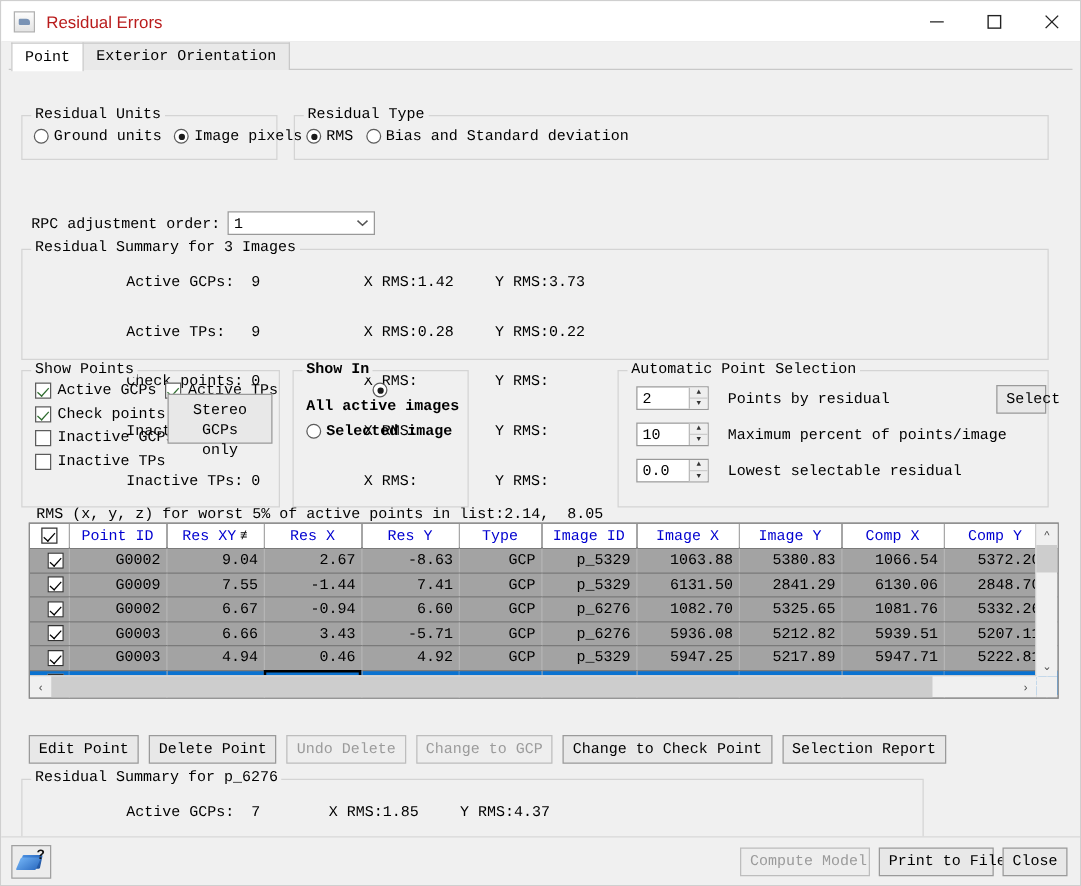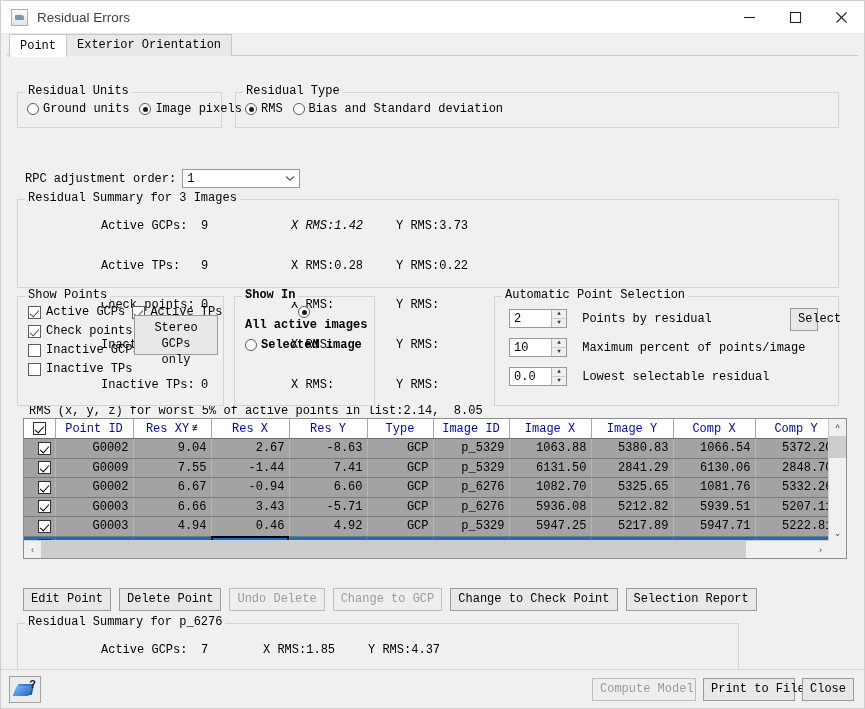--- a/index.html
+++ b/index.html
@@ -49,21 +49,21 @@
     position: absolute;
     left: 3px; top: 5px;
     width: 9px; height: 5px;
     background: #7a93b5;
     border-radius: 1px 3px 1px 1px;
   }
   .title-text {
     margin-left: 9px;
     font-family: "Liberation Sans", sans-serif;
     font-size: 13.5px;
-    color: #404040;
+    color: #b91c1c;
   }
   .win-controls {
     margin-left: auto;
     display: flex;
     height: 32px;
   }
   .win-btn {
     width: 46px;
     height: 32px;
     display: flex;
@@ -532,21 +532,21 @@
               <polyline points="1,1.5 5,5.2 9,1.5" fill="none" stroke="#555" stroke-width="1.2"></polyline>
             </svg>
         </span>
       </span>
     </div>
 
     <div class="group" style="left:16px; top:143px; width:822px; height:89px;">
       <div class="legend">Residual Summary for 3 Images</div>
       <div style="position:absolute; left:11px; top:7px;">
         <div class="sumline">
-          <span style="display:inline-block;width:100px;">Active GCPs:</span><span style="display:inline-block;width:90px;">9</span><span style="display:inline-block;width:105px;font-style:italic;">X RMS:1.42</span><span>Y RMS:3.73</span>
+          <span style="display:inline-block;width:100px;">Active GCPs:</span><span style="display:inline-block;width:90px;">9</span><span style="display:inline-block;width:105px;">X RMS:1.42</span><span>Y RMS:3.73</span>
         </div>
         <div class="sumline">
           <span style="display:inline-block;width:100px;">Active TPs:</span><span style="display:inline-block;width:90px;">9</span><span style="display:inline-block;width:105px;">X RMS:0.28</span><span>Y RMS:0.22</span>
         </div>
         <div class="sumline">
           <span style="display:inline-block;width:100px;">Check points:</span><span style="display:inline-block;width:90px;">0</span><span style="display:inline-block;width:105px;">X RMS:</span><span>Y RMS:</span>
         </div>
         <div class="sumline">
           <span style="display:inline-block;width:100px;">Inactive GCPs:</span><span style="display:inline-block;width:90px;">0</span><span style="display:inline-block;width:105px;">X RMS:</span><span>Y RMS:</span>
         </div>
@@ -628,21 +628,21 @@
         <span class="spin">
           <span class="val">0.0</span>
           <span class="spin-btns">
             <div>▲</div>
             <div>▼</div>
           </span>
         </span>
         <span style="margin-left:8px;">Lowest selectable residual</span>
       </div>
 
-      <div class="btn" style="position:absolute; right:20px; top:11px; width:28px;">Select</div>
+      <div class="btn" style="position:absolute; right:1px; top:11px; width:40px;">Select</div>
     </div>
 
     <div class="tablewrap">
       <table class="grid">
         <colgroup>
           <col style="width:31px">
             <col style="width:78px">
             <col style="width:78px">
             <col style="width:78px">
           <col style="width:78px">

